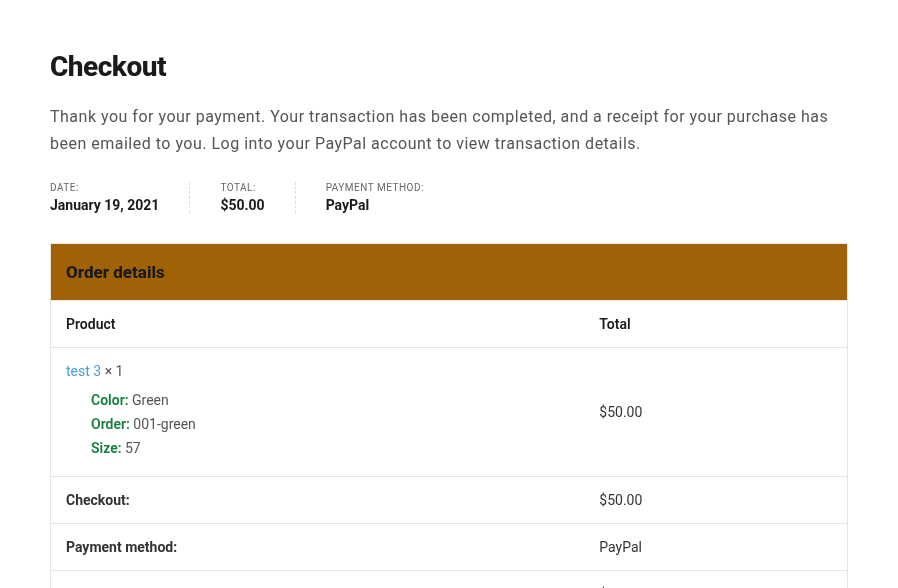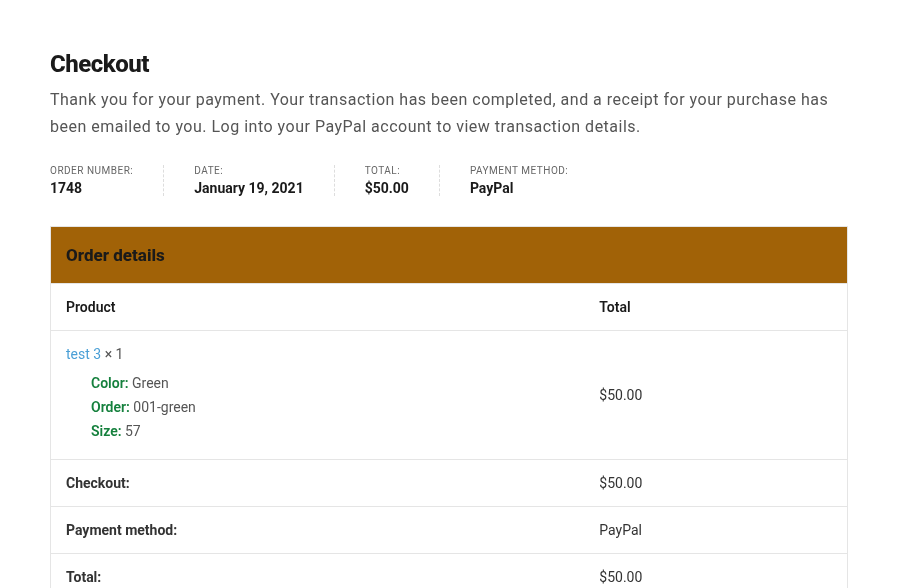--- a/index.html
+++ b/index.html
@@ -4,24 +4,24 @@
   <style>
     * { box-sizing: border-box; margin: 0; padding: 0; }
     body {
       font-family: -apple-system, BlinkMacSystemFont, "Segoe UI", Roboto, sans-serif;
       background: #fff;
       color: #333;
       padding: 50px;
       width: 898px;
     }
     h1.page-title {
-      font-size: 24px;
+      font-size: 28px;
       font-weight: 800;
       color: #1a1a1a;
-      margin-bottom: 8px;
+      margin-bottom: 20px;
       letter-spacing: -0.5px;
     }
     p.thankyou {
       font-size: 16px;
       line-height: 1.7;
       color: #555;
       letter-spacing: 0.5px;
       margin-bottom: 25px;
     }
     .order-overview {
@@ -117,24 +117,20 @@
   </style>
 </head>
 <body>
 
 <h1 class="page-title">Checkout</h1>
 
 <p class="thankyou">Thank you for your payment. Your transaction has been completed, and a receipt for your purchase has been emailed to you. Log into your PayPal account to view transaction details.</p>
 
 <ul class="order-overview">
   <li>
-    <span class="label">ORDER NUMBER:</span>
-    <span class="value">1748</span>
-  </li>
-  <li>
     <span class="label">DATE:</span>
     <span class="value">January 19, 2021</span>
   </li>
   <li>
     <span class="label">TOTAL:</span>
     <span class="value">$50.00</span>
   </li>
   <li>
     <span class="label">PAYMENT METHOD:</span>
     <span class="value">PayPal</span>

